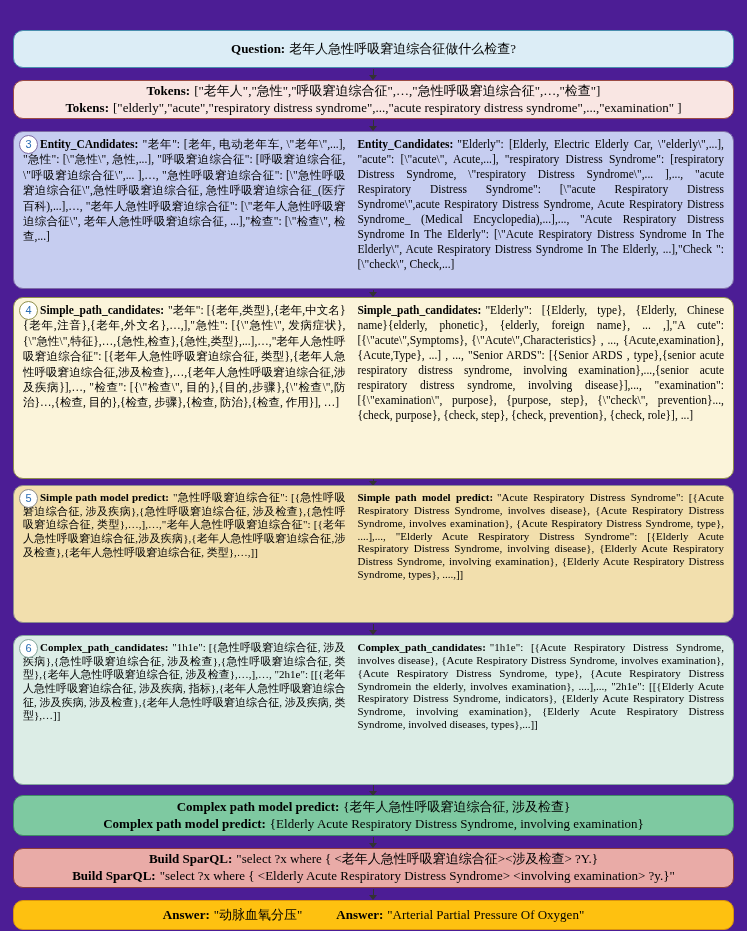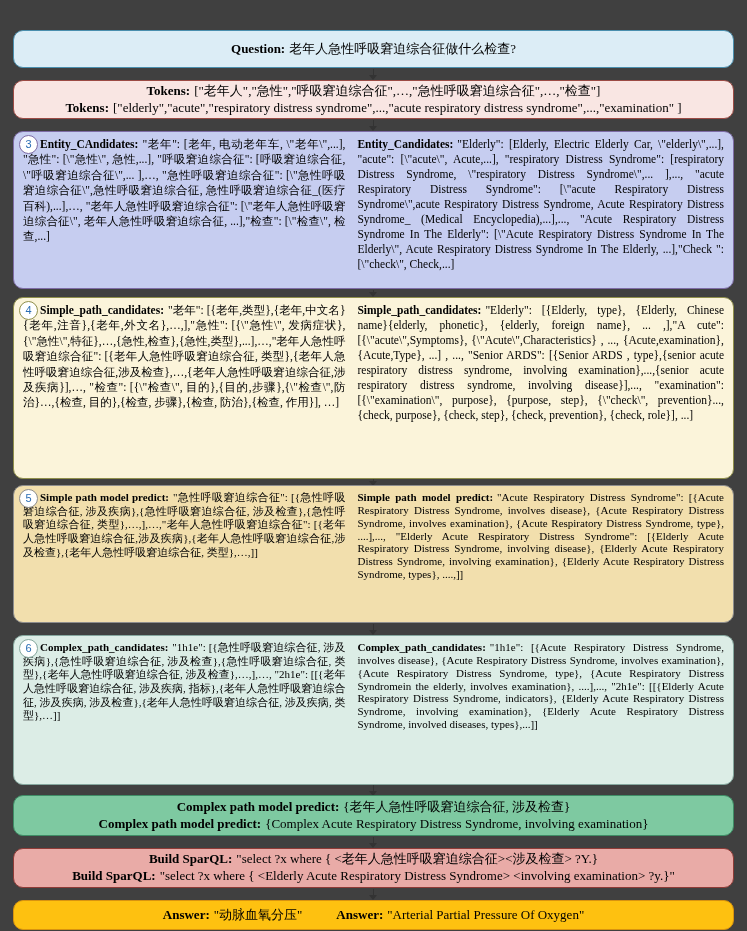--- a/index.html
+++ b/index.html
@@ -1,18 +1,18 @@
 <!DOCTYPE html>
 <html><head>
 <meta charset="utf-8">
 <style>
   html,body{margin:0;padding:0;background:#ffffff;}
   .canvas{
     width:747px;height:931px;box-sizing:border-box;
-    padding:30px 13px 0 13px;background:#404040;
+    padding:30px 13px 0 13px;background:#4c1d95;
     font-family:"Liberation Serif","DejaVu Serif",serif;color:#000;
     overflow:hidden;
   }
   .box{
     box-sizing:border-box;width:721px;border-radius:10px;
     border:1.6px solid #888;position:relative;overflow:hidden;
   }
   .center-box{display:flex;flex-direction:column;justify-content:center;
     text-align:center;font-size:13px;line-height:1.28;padding:2px 14px;}
   .lbl{font-weight:bold;margin-right:4px;}
@@ -132,21 +132,21 @@
       <p class="cell en" style="margin:0"><span class="lbl">Complex_path_candidates:</span><span>"1h1e": [{Acute Respiratory Distress Syndrome, involves disease}, {Acute Respiratory Distress Syndrome, involves examination}, {Acute Respiratory Distress Syndrome, type}, {Acute Respiratory Distress Syndromein the elderly, involves examination}, ....],..., "2h1e": [[{Elderly Acute Respiratory Distress Syndrome, indicators}, {Elderly Acute Respiratory Distress Syndrome, involving examination}, {Elderly Acute Respiratory Distress Syndrome, involved diseases, types},...]]</span></p>
     </div>
   </div>
 
   <div class="arrow-row g10">
       <div class="arrow"></div>
     </div>
 
   <div class="box center-box b-complexpred h-cpred">
     <div><span class="lbl">Complex path model predict:</span><span>{老年人急性呼吸窘迫综合征, 涉及检查}</span></div>
-    <div><span class="lbl">Complex path model predict:</span><span>{Complex Acute Respiratory Distress Syndrome, involving examination}</span></div>
+    <div><span class="lbl">Complex path model predict:</span><span>{Elderly Acute Respiratory Distress Syndrome, involving examination}</span></div>
   </div>
 
   <div class="arrow-row">
       <div class="arrow"></div>
     </div>
 
   <div class="box center-box b-sparql h-sparql">
     <div><span class="lbl">Build SparQL:</span><span>"select ?x where { &lt;老年人急性呼吸窘迫综合征&gt;&lt;涉及检查&gt; ?Y.}</span></div>
     <div><span class="lbl">Build SparQL:</span><span>"select ?x where { &lt;Elderly Acute Respiratory Distress Syndrome&gt; &lt;involving examination&gt; ?y.}"</span></div>
   </div>

